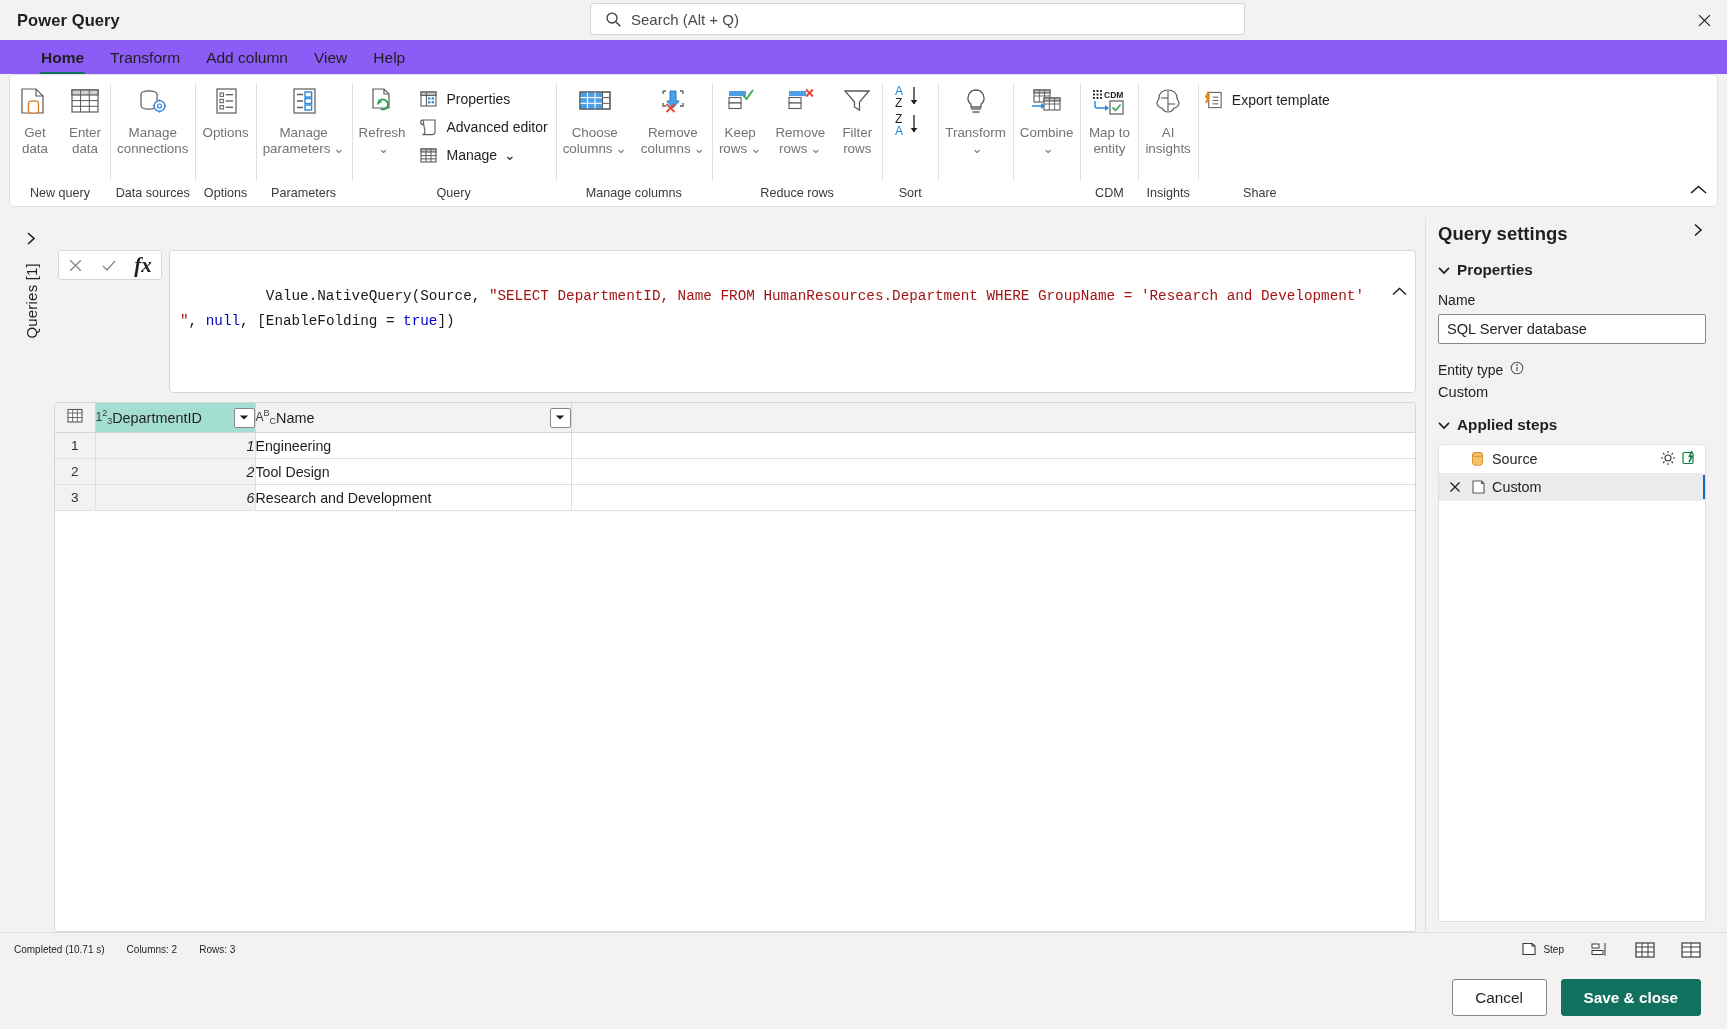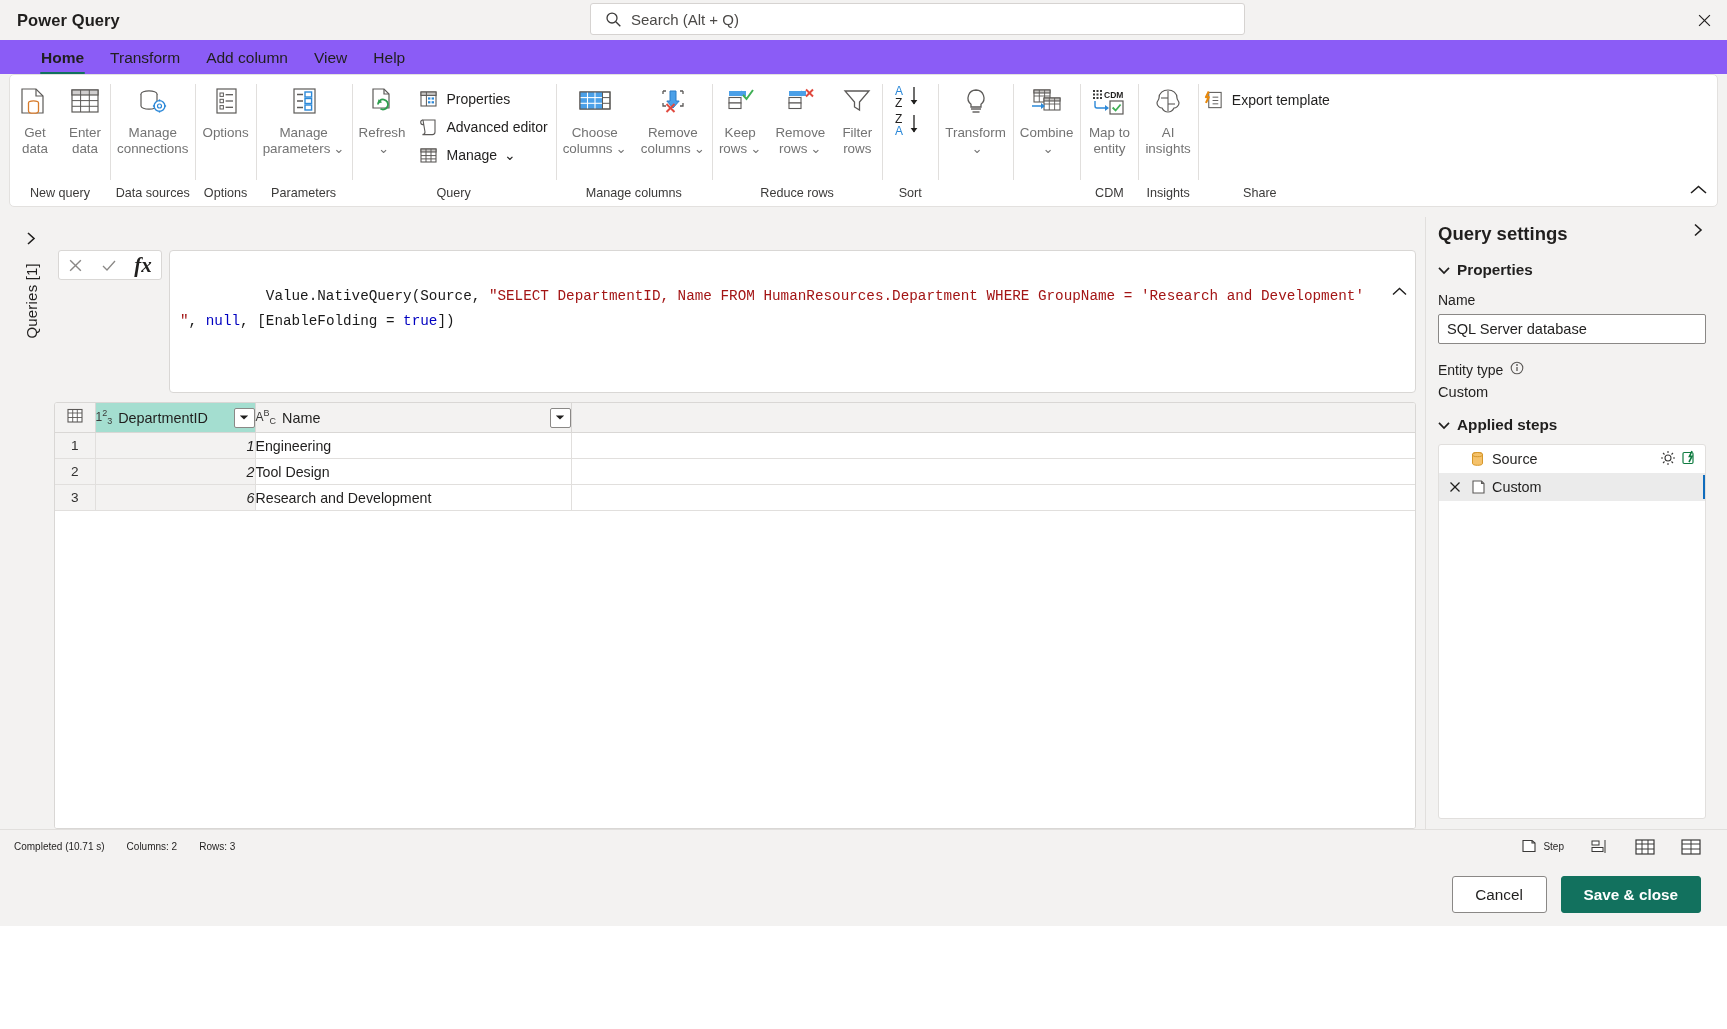--- a/index.html
+++ b/index.html
@@ -5,21 +5,21 @@
   * { box-sizing: border-box; }
   html, body {
     margin: 0; padding: 0;
     width: 1727px; height: 1029px;
     overflow: hidden;
     font-family: "Liberation Sans", sans-serif;
     background: #ffffff;
     color: #201f1e;
     -webkit-font-smoothing: antialiased;
   }
-  .app { width: 1727px; height: 926px; display: flex; flex-direction: column; background: #f3f2f1; }
+  .app { width: 1727px; height: 1029px; display: flex; flex-direction: column; background: #f3f2f1; }
 
   
   .titlebar {
     height: 40px; flex: 0 0 40px;
     display: flex; align-items: center;
     background: #f3f2f1;
     position: relative;
   }
   .app-title {
     font-size: 16.5px; font-weight: 600; color: #201f1e;
@@ -148,21 +148,21 @@
     width: 40px; background: #f3f2f1; border-right: 1px solid #d9d7d5; border-bottom: 1px solid #d9d7d5;
     text-align: center; height: 29px; vertical-align: middle;
   }
   .th-col {
     height: 29px; background: #f3f2f1;
     border-right: 1px solid #d9d7d5; border-bottom: 1px solid #d9d7d5;
     padding: 0 4px 0 7px; font-size: 14.4px; color: #201f1e;
     text-align: left; vertical-align: middle; white-space: nowrap;
   }
   .th-col.selected { background: #a4ded0; }
-  .th-inner { display: flex; align-items: center; gap: 6px; height: 29px; }
+  .th-inner { display: flex; align-items: center; height: 29px; }
   .type-ic { font-size: 12px; color: #3b3a39; flex: 0 0 auto; }
   .th-name { flex: 1; overflow: hidden; text-overflow: ellipsis; }
   .filter-btn {
     flex: 0 0 auto; width: 21px; height: 20px;
     border: 1px solid #8a8886; background: #fff; border-radius: 2px;
     display: flex; align-items: center; justify-content: center; cursor: default;
   }
   .th-spacer { background: #f3f2f1; border-bottom: 1px solid #d9d7d5; height: 29px; }
   td.rownum {
     width: 40px; height: 26px; background: #f3f2f1;

